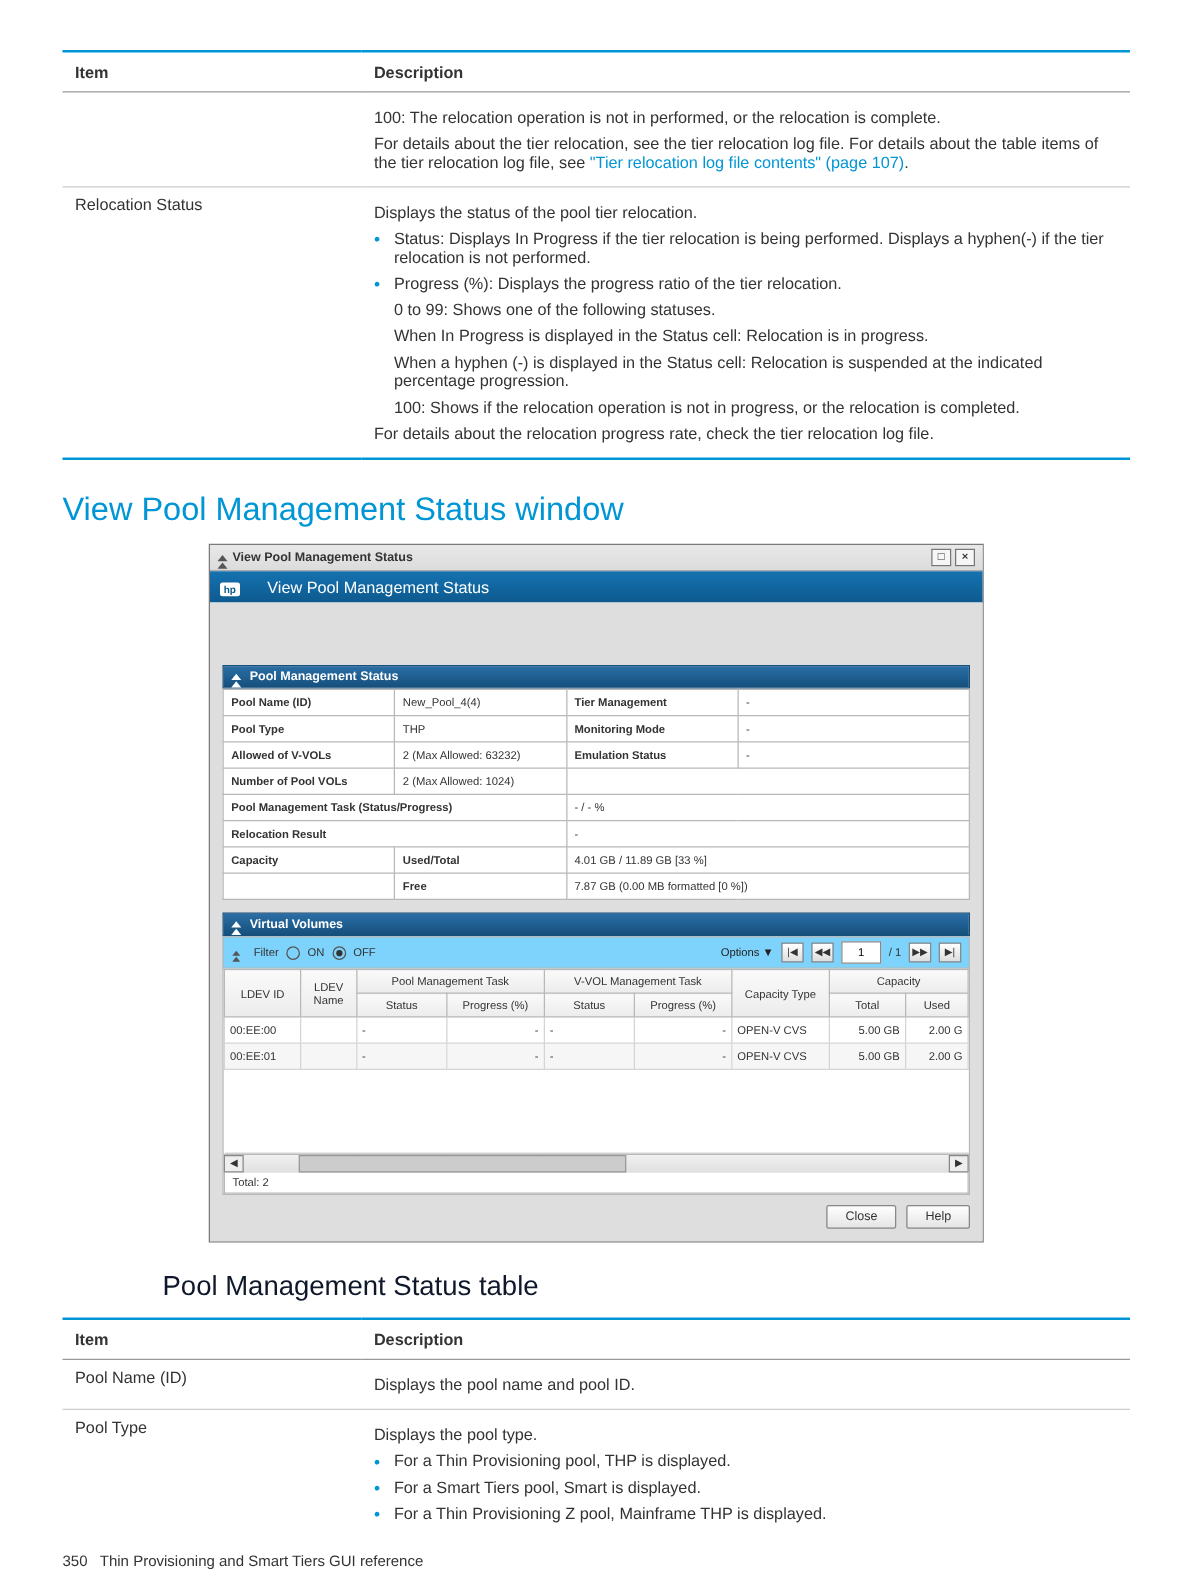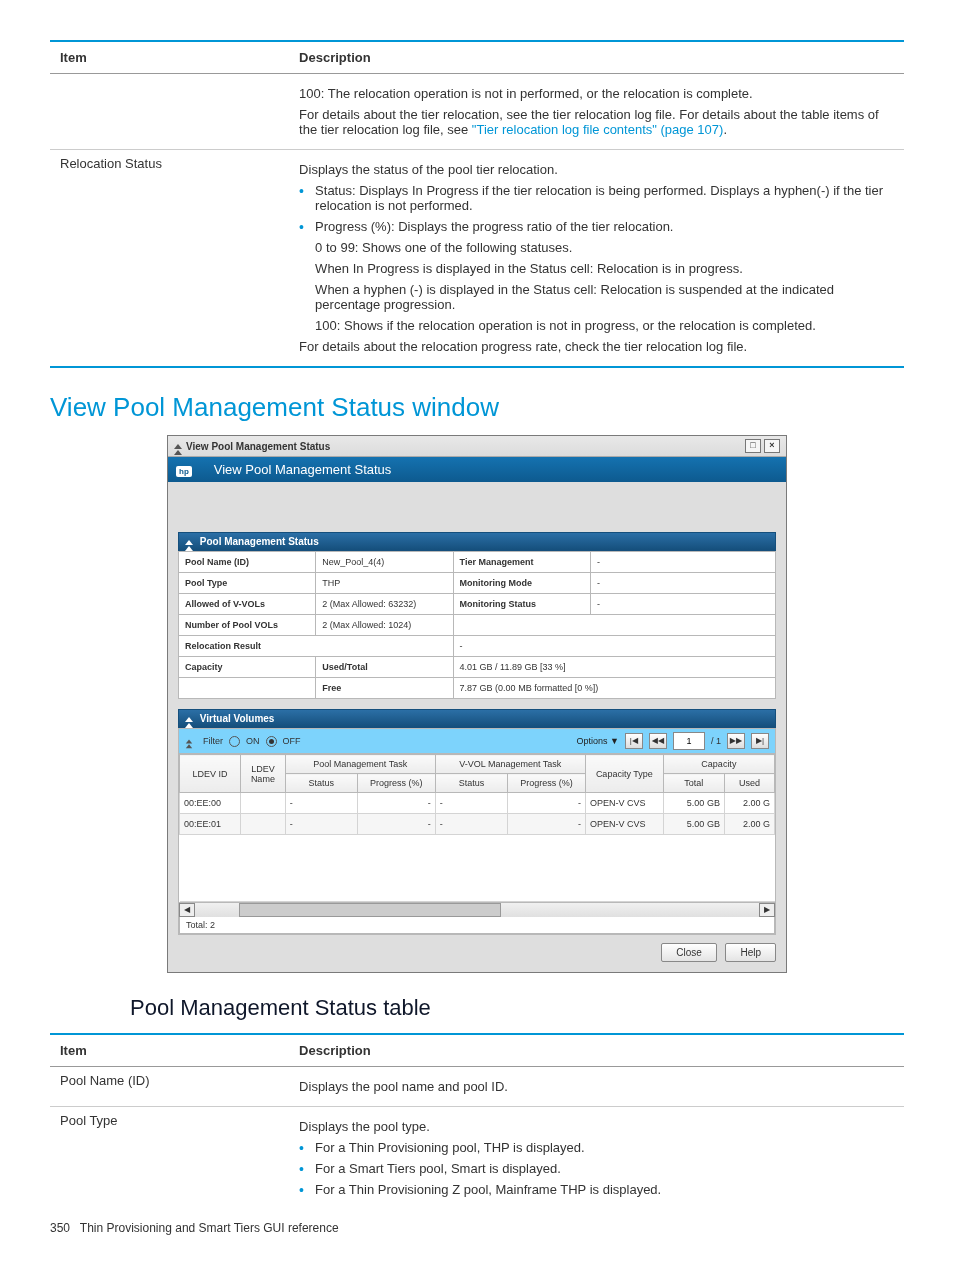--- a/index.html
+++ b/index.html
@@ -294,27 +294,31 @@
       </tr>
       <tr>
         <td class="label">Pool Type</td>
         <td>THP</td>
         <td class="label">Monitoring Mode</td>
         <td>-</td>
       </tr>
       <tr>
         <td class="label">Allowed of V-VOLs</td>
         <td>2 (Max Allowed: 63232)</td>
-        <td class="label">Monitoring Status</td>
+        <td class="label">Emulation Status</td>
         <td>-</td>
       </tr>
       <tr>
         <td class="label">Number of Pool VOLs</td>
         <td>2 (Max Allowed: 1024)</td>
         <td colspan="2"></td>
+      </tr>
+      <tr>
+        <td class="label" colspan="2">Pool Management Task (Status/Progress)</td>
+        <td colspan="2">- / - %</td>
       </tr>
       <tr>
         <td class="label" colspan="2">Relocation Result</td>
         <td colspan="2">-</td>
       </tr>
       <tr>
         <td class="label">Capacity</td>
         <td class="label" style="font-weight:bold">Used/Total</td>
         <td colspan="2">4.01 GB / 11.89 GB [33 %]</td>
       </tr>

